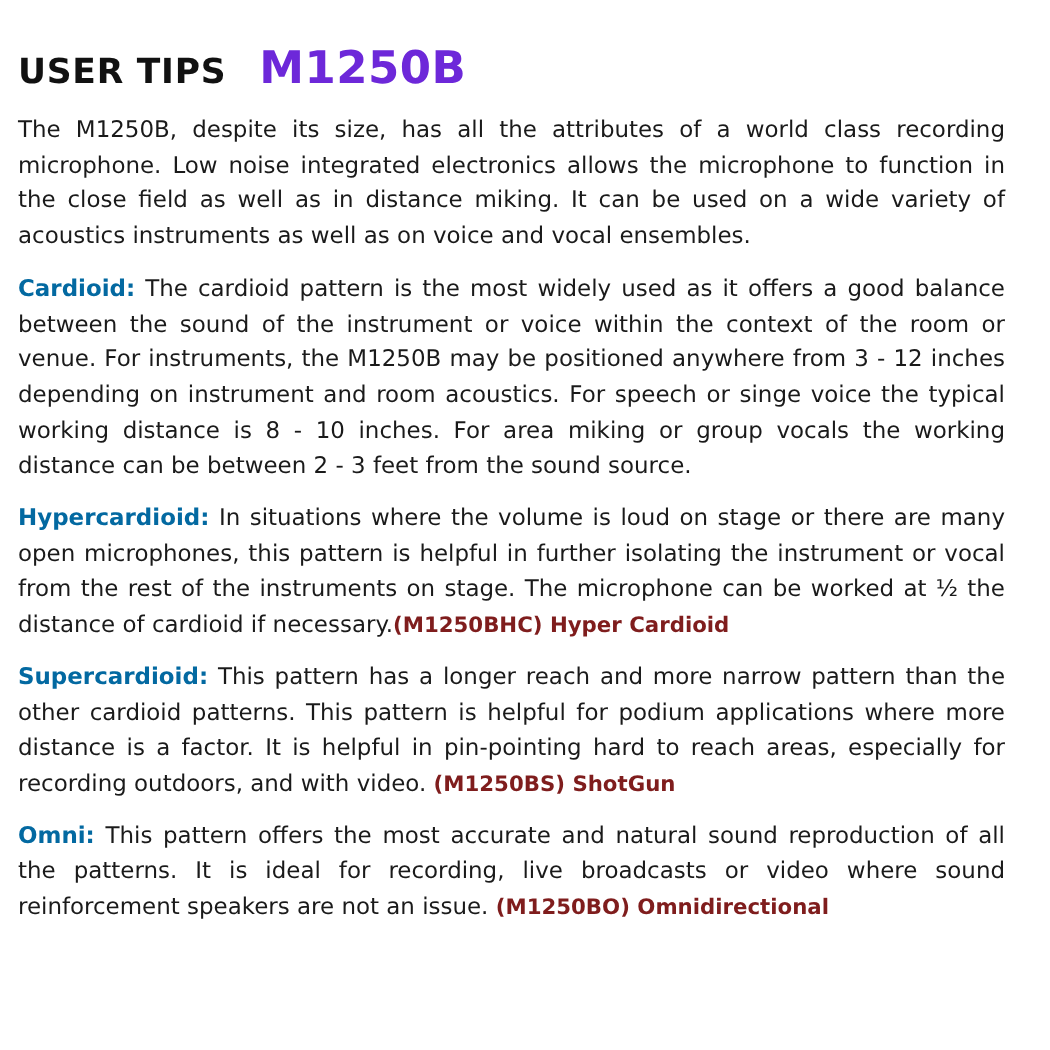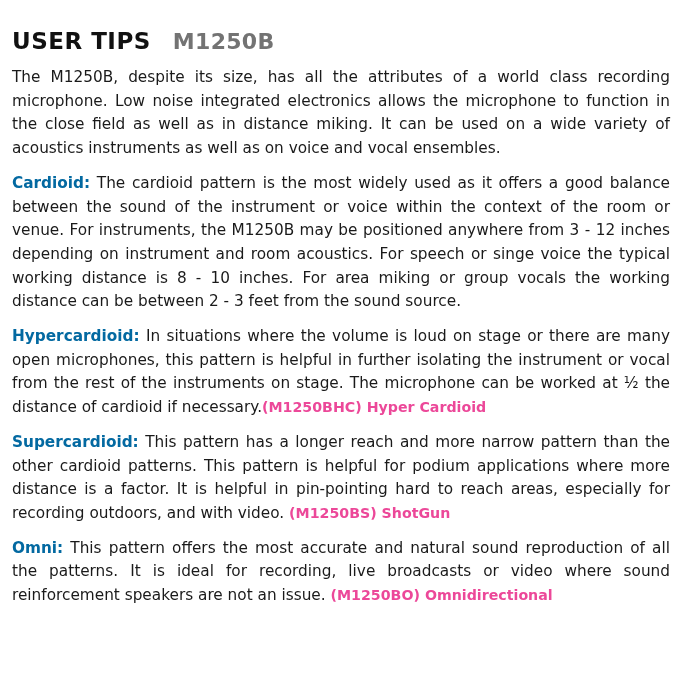--- a/index.html
+++ b/index.html
@@ -27,44 +27,44 @@
     gap: 22px;
     margin-bottom: 12px;
   }
   .header-title {
     font-size: 23px;
     font-weight: 700;
     letter-spacing: 0.5px;
     color: #111111;
   }
   .header-model {
-    font-size: 22px;
+    font-size: 30px;
     font-weight: 700;
     letter-spacing: 0.3px;
-    color: #737373;
+    color: #6d28d9;
   }
   .para {
     font-size: 15.3px;
     line-height: 1.55;
     text-align: justify;
     margin: 0 0 11px 0;
     color: #1a1a1a;
     hyphens: none;
   }
   .para:last-child {
     margin-bottom: 16px;
   }
   .lead {
     font-weight: 700;
     color: #0369a1;
   }
   .tagline {
     font-weight: 700;
     font-size: 14.2px;
-    color: #ec4899;
+    color: #7f1d1d;
   }
   .tagline-light {
     font-weight: 700;
   }
 </style>
 </head>
 <body>
 
 <div class="page">
 

